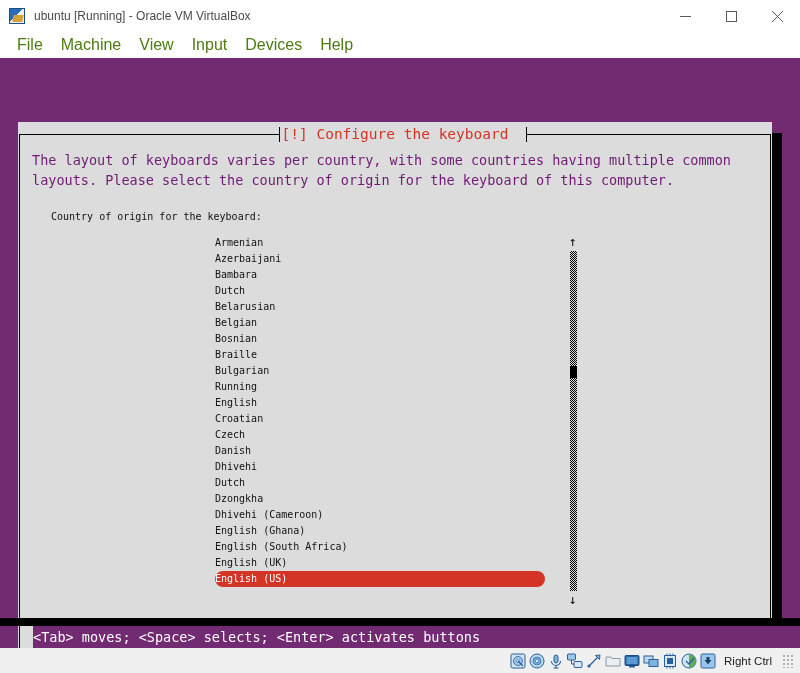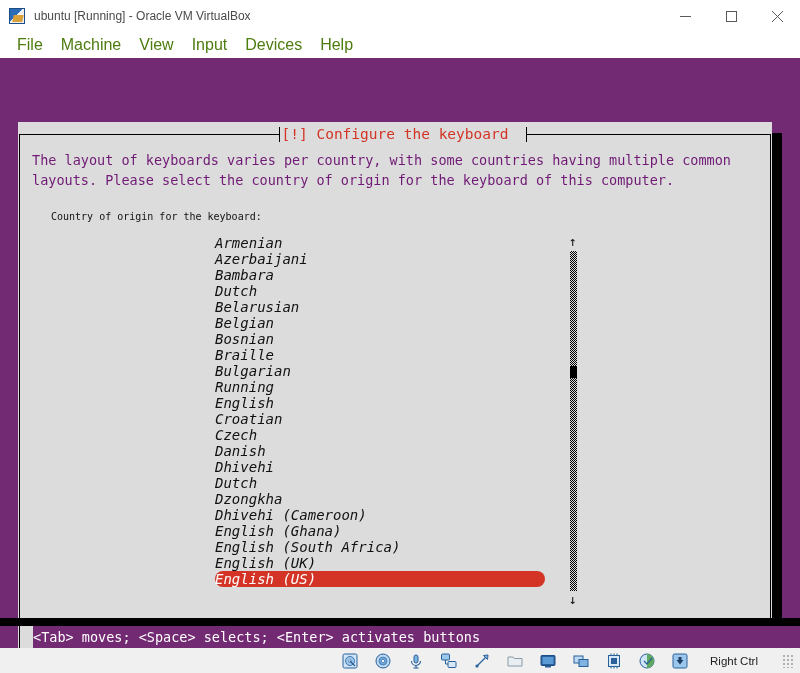--- a/index.html
+++ b/index.html
@@ -167,25 +167,24 @@
   
   .list-area {
     position: absolute;
     left: 197px; top: 113px;
     width: 330px;
   }
   .list-item {
     height: 16px;
     line-height: 16px;
     font-family: "DejaVu Sans Mono", monospace;
-    font-size: 14px;
+    font-size: 10px;
     color: #111111;
     padding-left: 0px;
     white-space: pre;
-    font-style: italic;
   }
   .list-item.selected {
     background: #d33426;
     color: #ffffff;
     width: 330px;
     border-radius: 8px;
   }
 
   
   .scrollbar {
@@ -260,21 +259,21 @@
     width: 800px; height: 25px;
     background: #f0f0f0;
     display: flex;
     align-items: center;
     justify-content: flex-end;
     padding-right: 6px;
   }
   .status-icons {
     display: flex;
     align-items: center;
-    gap: 16px;
+    gap: 2px;
   }
   .sicon {
     width: 17px; height: 17px;
     display: flex; align-items: center; justify-content: center;
     flex: 0 0 auto;
   }
   .sicon svg { display: block; }
   .host-key {
     font-size: 11.5px;
     color: #222;

